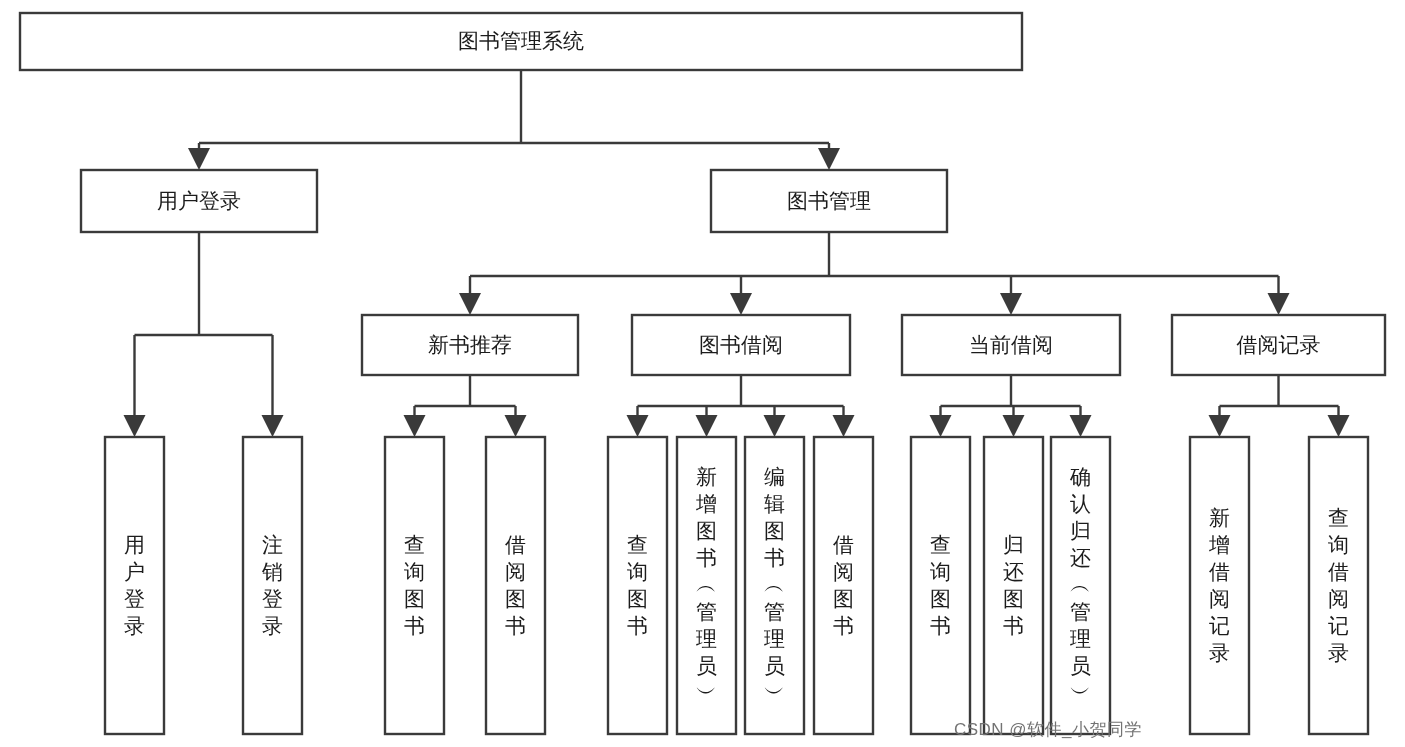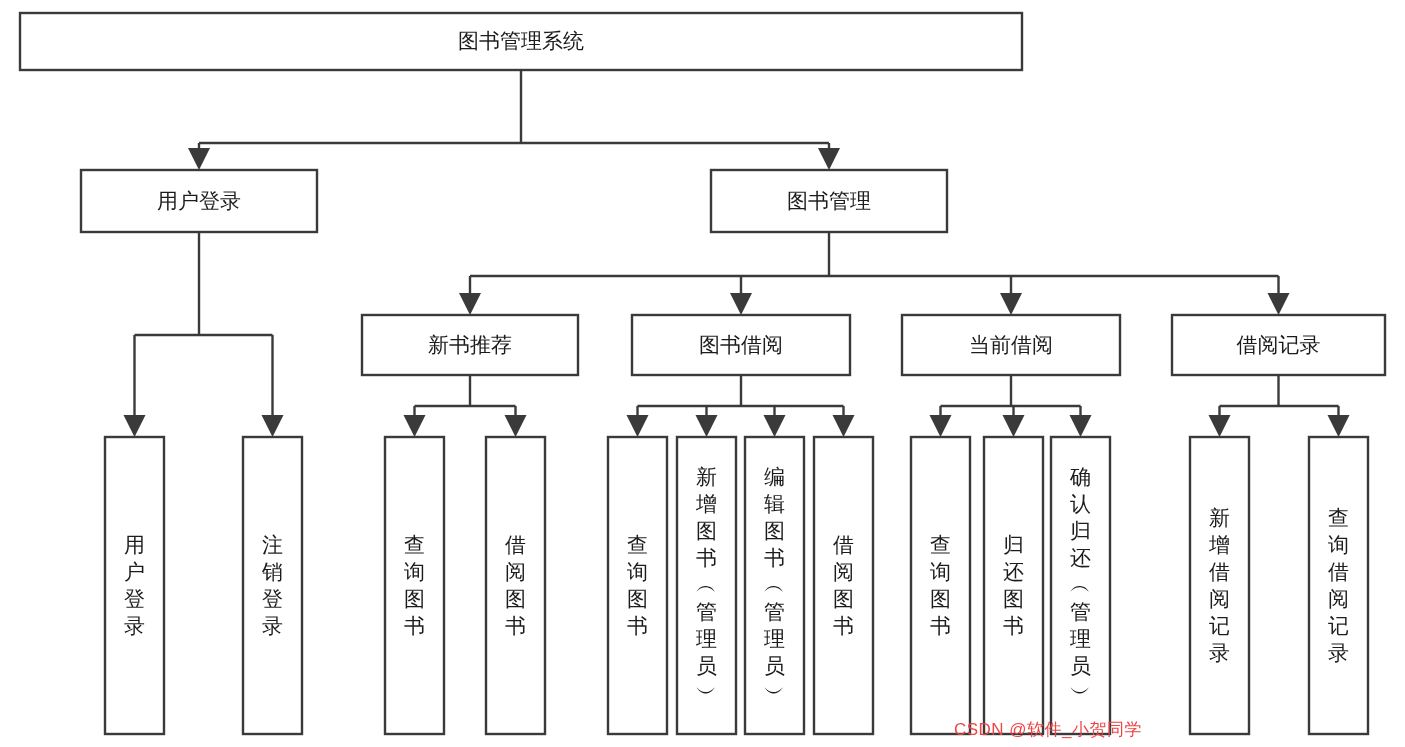--- a/index.html
+++ b/index.html
@@ -53,21 +53,21 @@
     font-size: 21px;
     fill: #1c1c1c;
     text-anchor: middle;
   }
   .watermark {
     position: absolute;
     right: 14px;
     bottom: 6px;
     font-family: "Liberation Sans", "DejaVu Sans", sans-serif;
     font-size: 17px;
-    color: #ef4444;
+    color: #737373;
     letter-spacing: 0.5px;
     white-space: nowrap;
     pointer-events: none;
   }
 </style>
 </head>
 <body>
 
 <div id="diagram-root">
   <svg class="flow" viewBox="0 0 1405 747" xmlns="http://www.w3.org/2000/svg">

